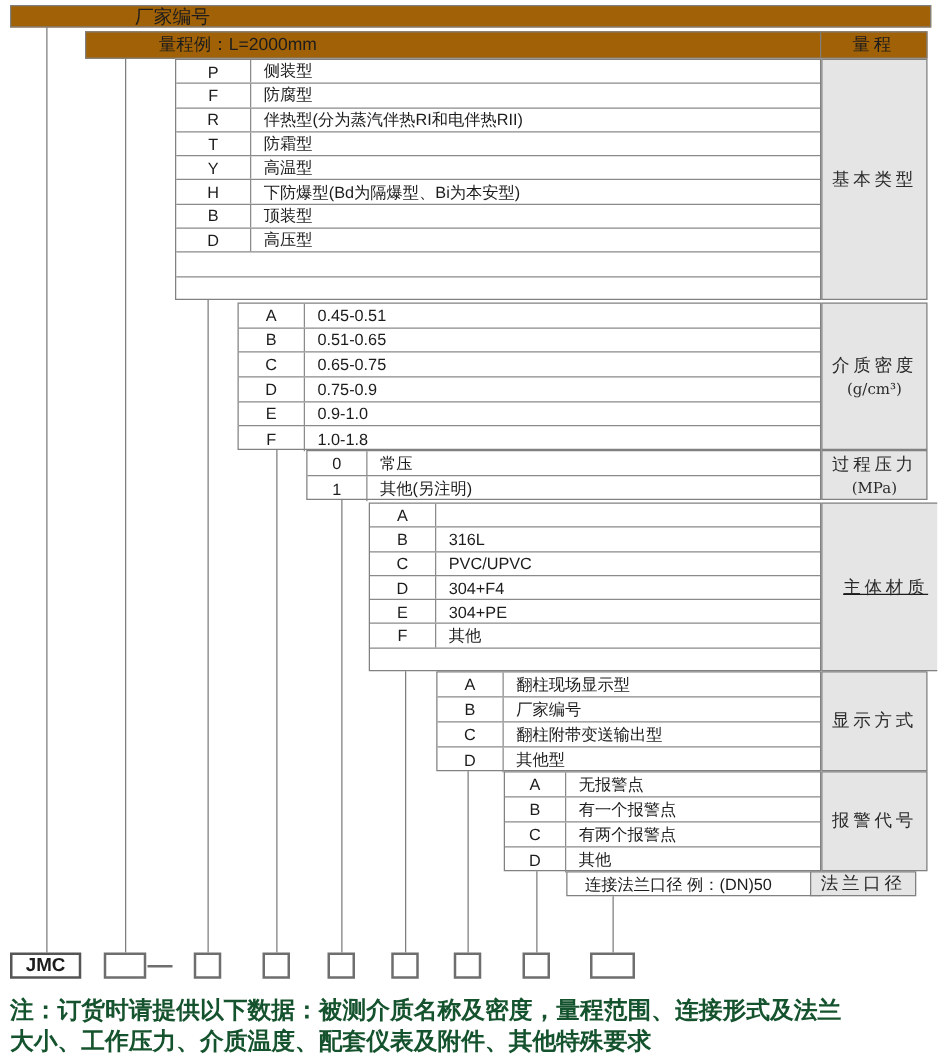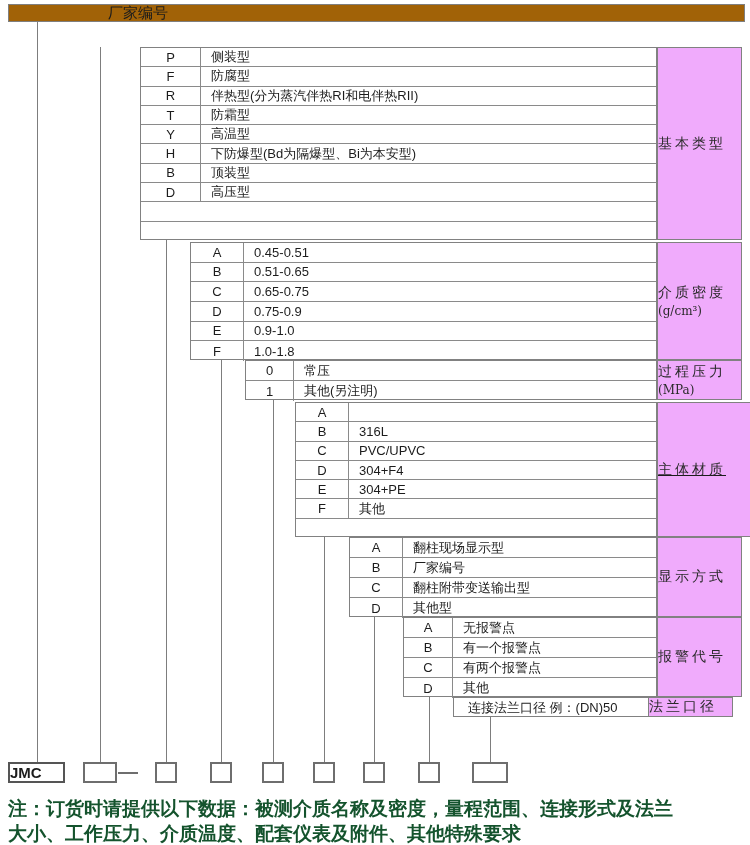--- a/index.html
+++ b/index.html
@@ -13,38 +13,44 @@
   #mfr-box span{padding-left:55px;font-size:15px;}
   #range-row{left:68px;top:25px;width:674px;height:22px;display:flex;}
   #range-row .range-text{flex:1;display:flex;align-items:center;padding-left:14px;font-size:14px;}
   #range-row .range-label{width:85px;border-left:1px solid #7f7f7f;display:flex;align-items:center;justify-content:center;}
   .sec{position:absolute;border:1px solid #818181;background:#fff;}
   .row{display:flex;width:100%;border-bottom:1px solid #8a8a8a;}
   .row:last-child{border-bottom:none;}
   .code{border-right:1px solid #8a8a8a;display:flex;align-items:center;justify-content:center;font-size:13px;flex:none;}
   .desc{flex:1;display:flex;align-items:center;padding-left:10px;font-size:13px;white-space:nowrap;overflow:hidden;}
   .desc.nopad{padding-left:14px;}
-  .labelcell{position:absolute;border:1px solid #818181;display:flex;flex-direction:column;align-items:flex-start;justify-content:center;background:#f0abfc;}
+  .labelcell{position:absolute;border:1px solid #818181;display:flex;flex-direction:column;align-items:center;justify-content:center;background:#e5e5e5;}
   .labelcell .lbl{font-family:"DejaVu Serif","Liberation Serif",serif;font-size:14px;letter-spacing:3px;color:#2a2a2a;}
   .labelcell .sub{font-family:"DejaVu Serif","Liberation Serif",serif;font-size:12px;letter-spacing:0;color:#2a2a2a;margin-top:2px;}
   .vline{position:absolute;width:1px;background:#7d7d7d;}
   .codebox{position:absolute;border:2px solid #6e6e6e;background:#fff;}
-  #model-prefix-box{display:flex;align-items:center;justify-content:flex-start;font-weight:bold;font-size:15px;border-color:#555;}
+  #model-prefix-box{display:flex;align-items:center;justify-content:center;font-weight:bold;font-size:15px;border-color:#555;}
   #dash{position:absolute;background:#6e6e6e;height:2px;}
   #note{position:absolute;left:8px;top:796px;width:738px;color:#14532d;font-weight:bold;font-size:19px;line-height:25px;}
 </style>
 </head>
 <body>
 
 <div id="stage">
 
   <div id="mfr-box" class="box-outline">
     <span>厂家编号</span>
   </div>
 
+  <div id="range-row" class="box-outline">
+    <div class="range-text">量程例：L=2000mm</div>
+    <div class="range-label labelcell-inline">
+      <span class="lbl" style="font-family:'DejaVu Serif','Liberation Serif',serif;font-size:14px;letter-spacing:3px;">量程</span>
+    </div>
+  </div>
 
   <div id="sections">
       <div class="sec" style="left: 140px; top: 47px; width: 517px; height: 193px;">
         <div class="row" style="height: 19.3px;">
           <div class="code" style="width: 60px;">P</div>
           <div class="desc">侧装型</div>
         </div>
         <div class="row" style="height: 19.3px;">
           <div class="code" style="width: 60px;">F</div>
           <div class="desc">防腐型</div>

